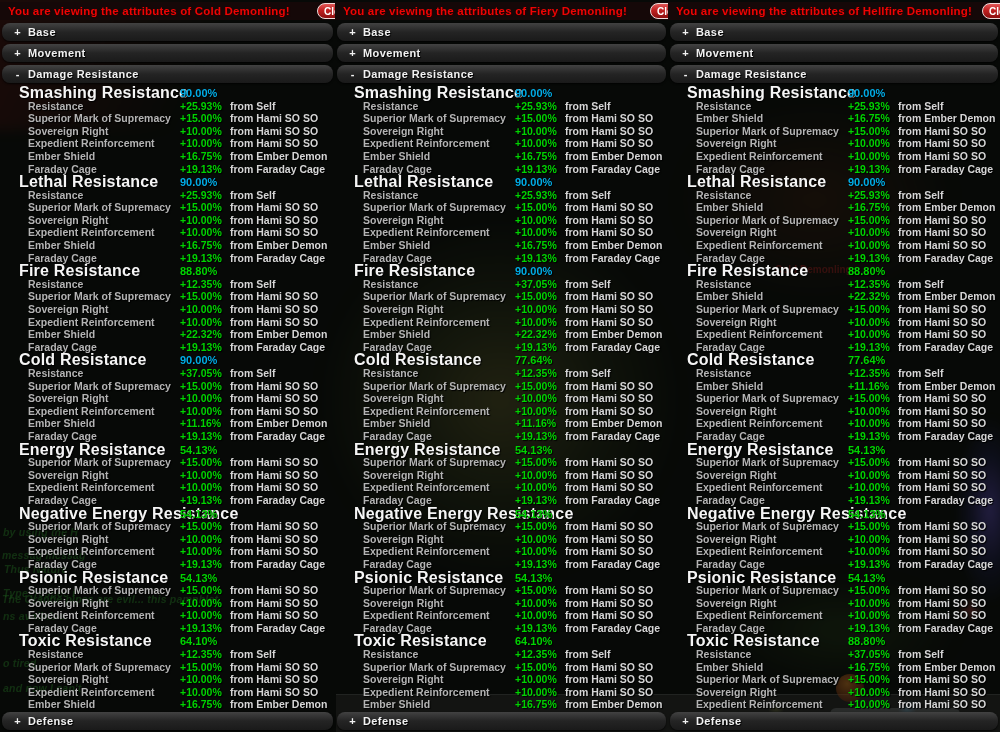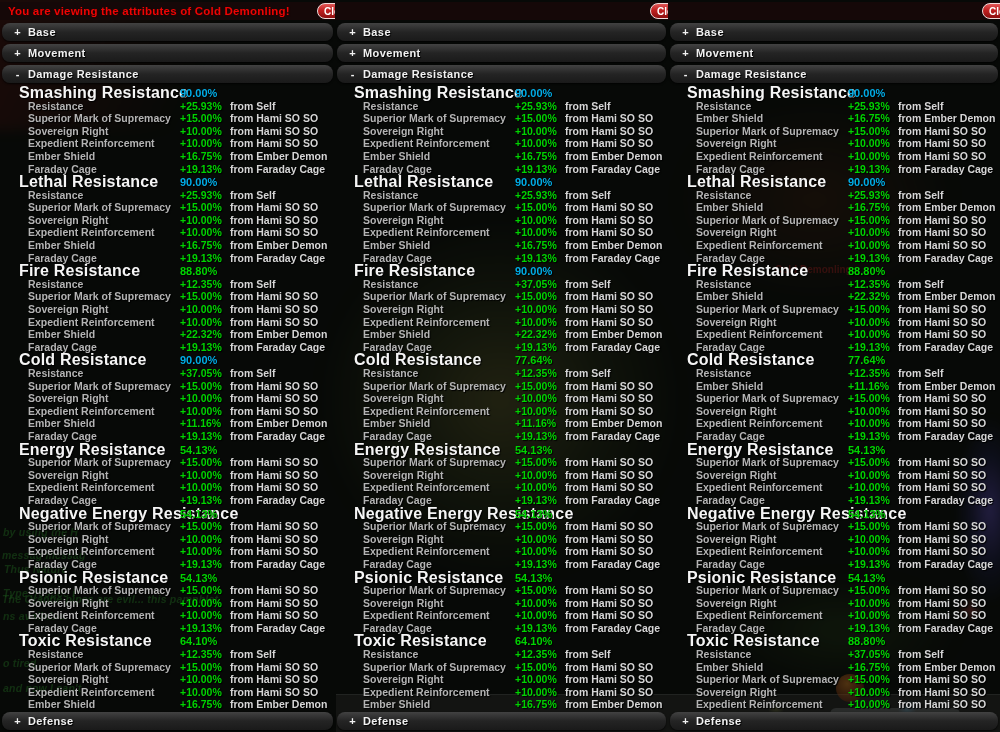--- a/index.html
+++ b/index.html
@@ -445,20 +445,21 @@
 </div>
 </div>
     <div class="section-bar defense">
       <span class="toggle">+</span>
       <span class="bar-label">Defense</span>
     </div>
   </section>
 
   <section class="panel" style="left: 335px; width: 333px; z-index: 2;">
     <div class="titlebar">
+      <span class="title">You are viewing the attributes of Fiery Demonling!</span>
       <button class="close-btn">Clear</button>
     </div>
     <div class="section-bar">
       <span class="toggle">+</span>
       <span class="bar-label">Base</span>
     </div>
     <div class="section-bar">
       <span class="toggle">+</span>
       <span class="bar-label">Movement</span>
     </div>
@@ -770,20 +771,21 @@
 </div>
 </div>
     <div class="section-bar defense">
       <span class="toggle">+</span>
       <span class="bar-label">Defense</span>
     </div>
   </section>
 
   <section class="panel" style="left: 668px; width: 332px; z-index: 3;">
     <div class="titlebar">
+      <span class="title">You are viewing the attributes of Hellfire Demonling!</span>
       <button class="close-btn">Clear</button>
     </div>
     <div class="section-bar">
       <span class="toggle">+</span>
       <span class="bar-label">Base</span>
     </div>
     <div class="section-bar">
       <span class="toggle">+</span>
       <span class="bar-label">Movement</span>
     </div>

